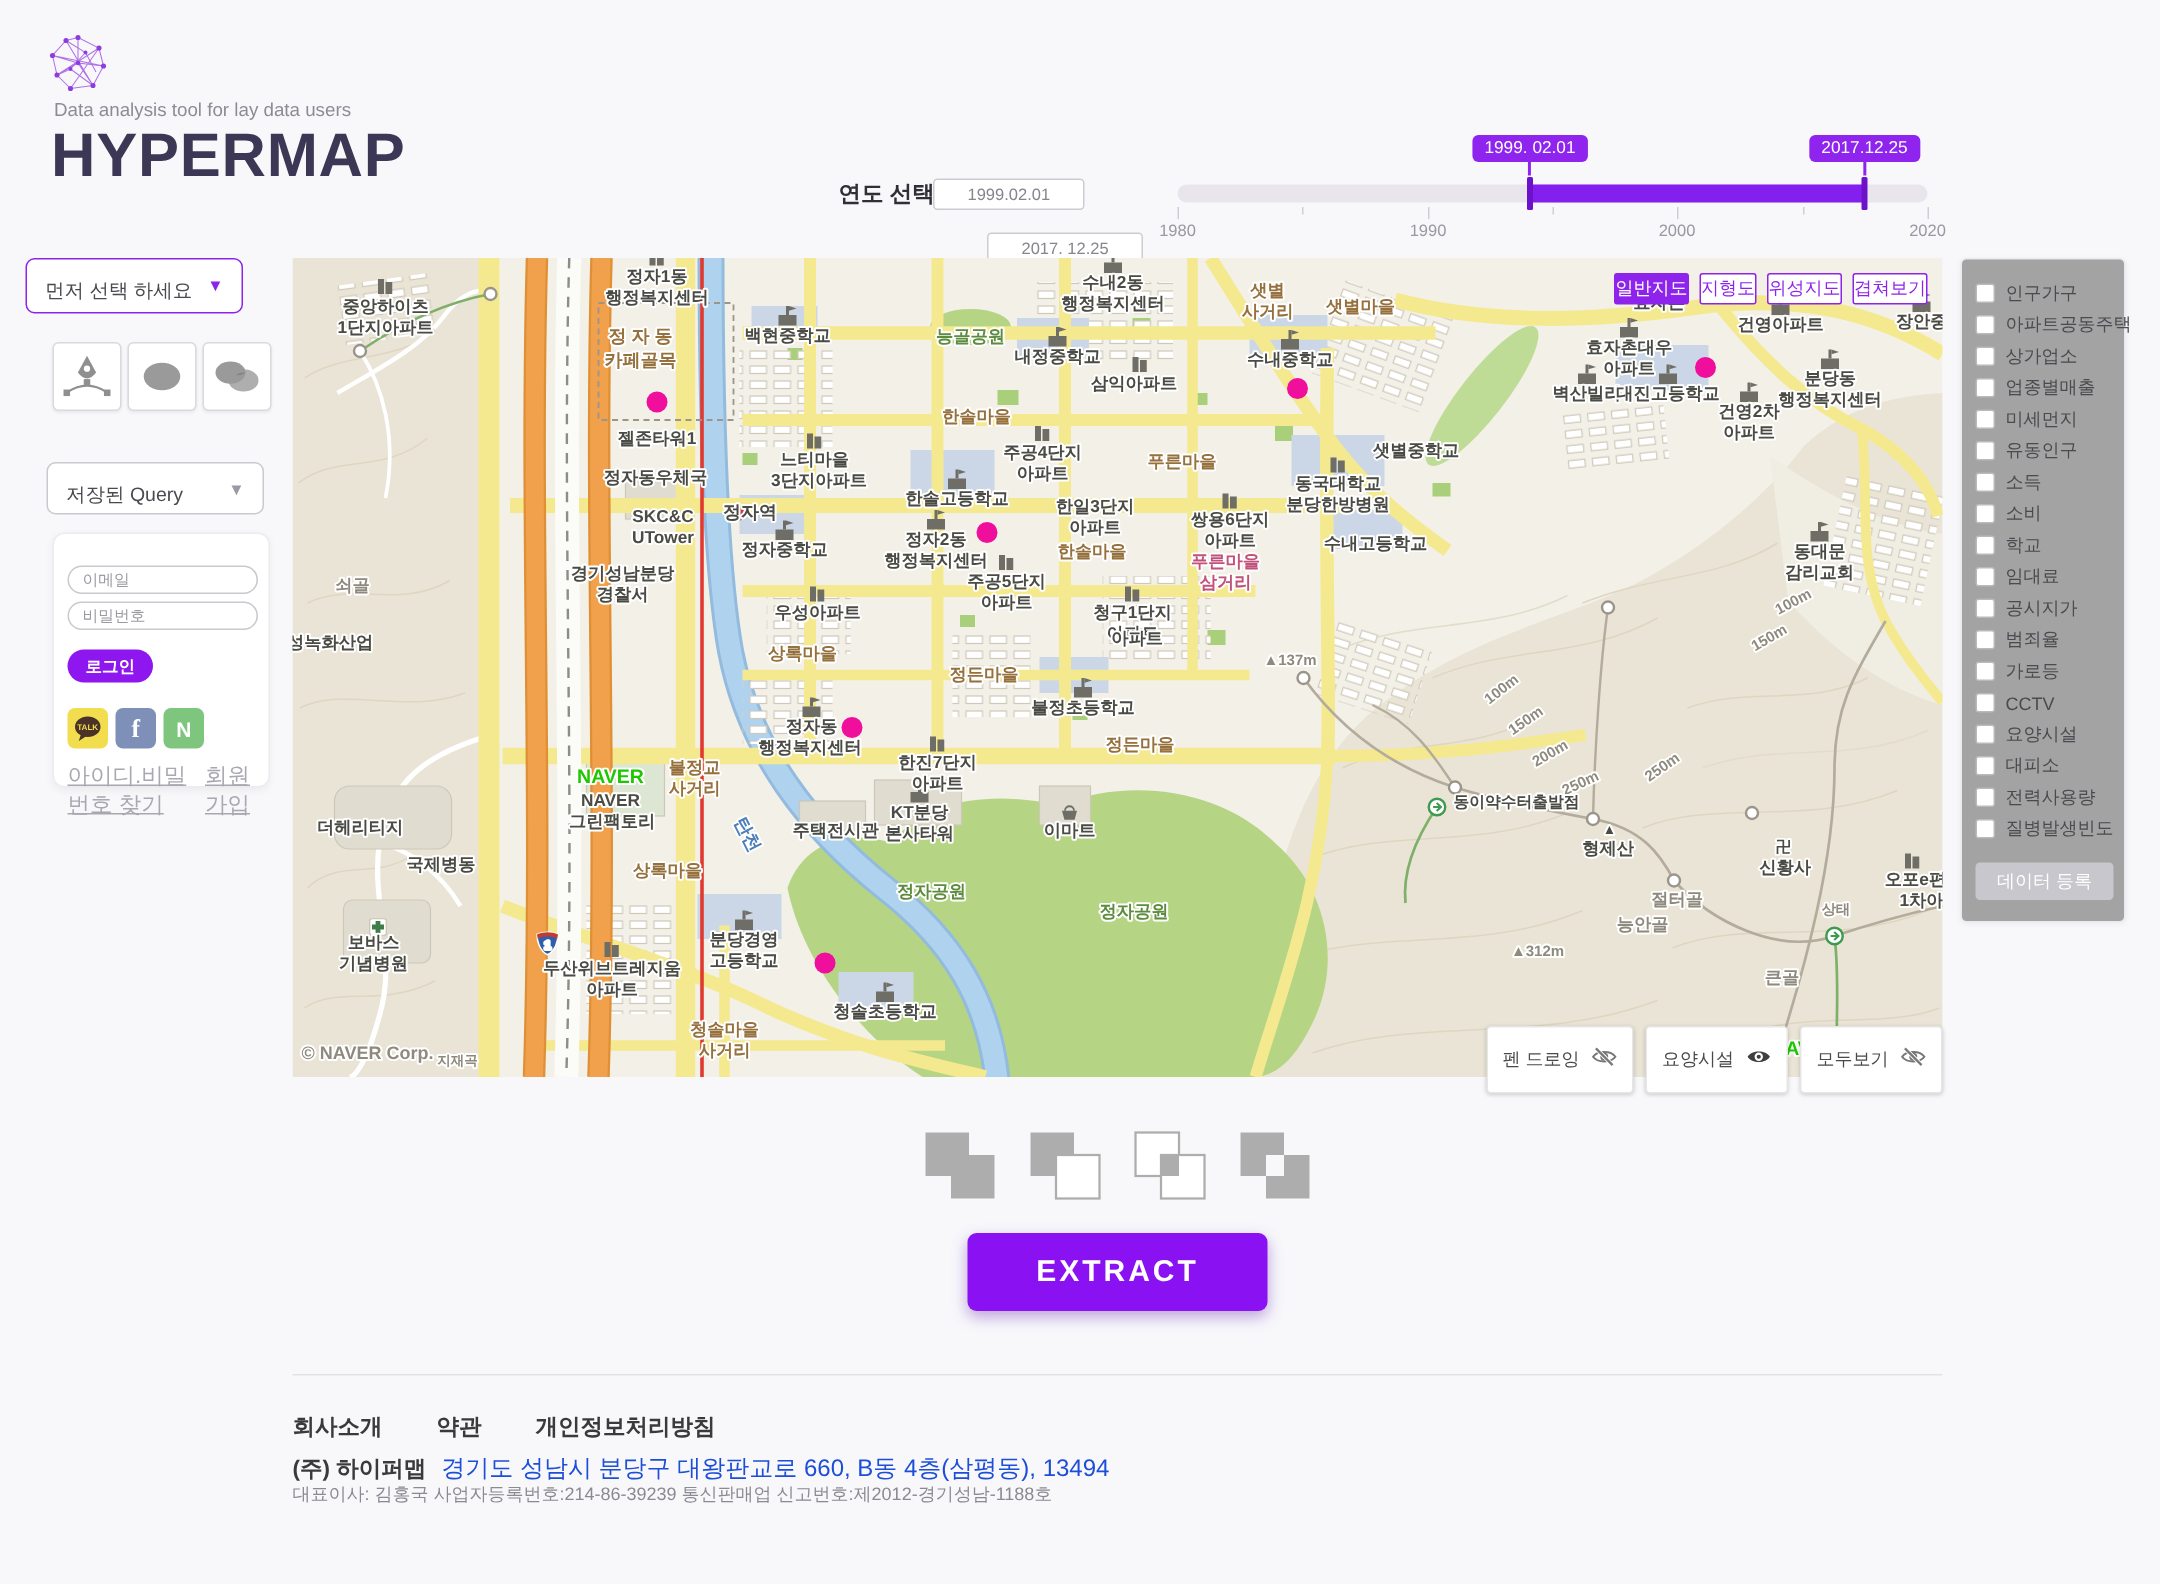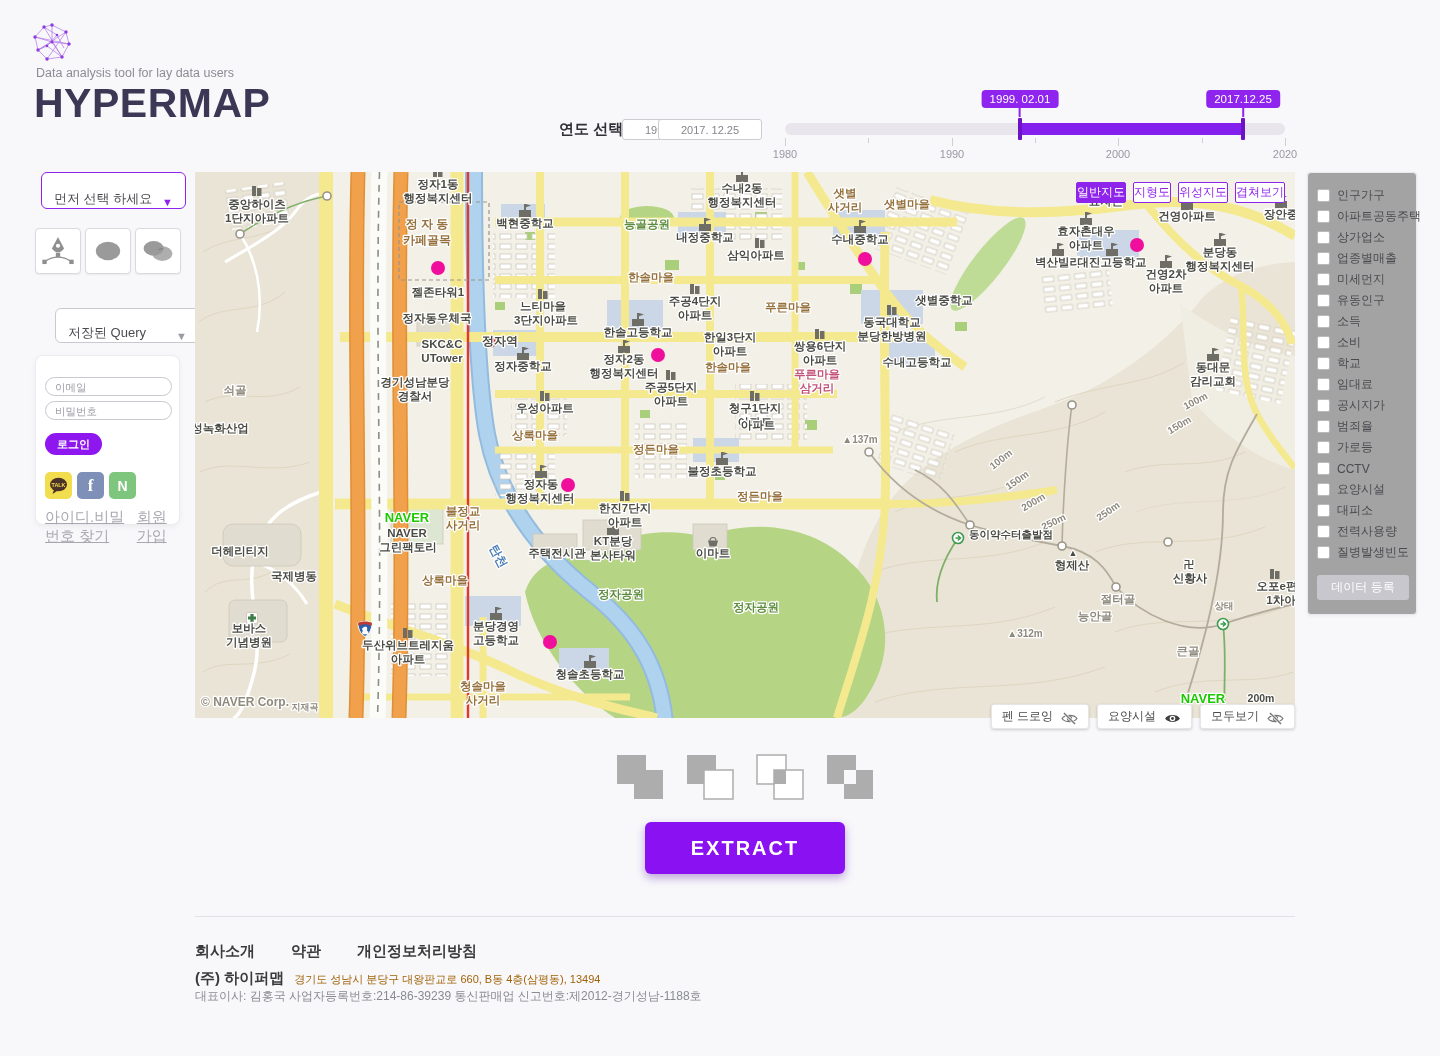--- a/index.html
+++ b/index.html
@@ -8,36 +8,36 @@
   .abs { position:absolute; }
 
   
   .logo { left:30px; top:20px; width:44px; height:44px; }
   .subtitle { left:36px; top:66px; font-size:12.5px; color:#8c8c94; }
   .title { left:34px; top:80px; font-size:41px; font-weight:800; letter-spacing:.5px; color:#3D3756; }
 
   .year-label { left:559px; top:120px; font-size:15px; font-weight:bold; color:#2f2f35; }
   .date-chip { top:119px; height:21px; border:1px solid #ccccd2; border-radius:3px; background:#fff;
                font-size:11px; color:#85858d; display:flex; align-items:center; padding:0 22px; }
-  #date-start { left:622px; } #date-end { left:658px; }
+  #date-start { left:622px; } #date-end { left:658px;margin-top:36px; }
 
   .slider { left:785px; top:108px; width:500px; height:60px; }
   .track { position:absolute; left:0; top:15px; width:500px; height:12px; background:#E8E6EC; border-radius:6px; }
   .range-fill { position:absolute; top:15px; height:12px; background:#8420EE; }
   .handle { position:absolute; top:10px; width:4px; height:22px; background:#6E12C9; border-radius:1px; }
   .tooltip { position:absolute; top:-18px; transform:translateX(-50%); background:#8E24ED; color:#fff;
              font-size:11.5px; padding:3px 8px; border-radius:4px; white-space:nowrap; }
   .tooltip:after { content:""; position:absolute; left:50%; top:100%; width:2px; height:9px; margin-left:-1px; background:#8E24ED; }
   .tick { position:absolute; top:30px; width:1px; background:#cfcdd5; }
   .tick.major { height:8px; } .tick.minor { height:5px; }
   .tick-label { position:absolute; top:40px; transform:translateX(-50%); font-size:11px; color:#9a98a2; }
 
   
-  .select-box { left:41px; width:145px; background:#fff; border-radius:6px; display:flex; align-items:flex-end;
-                justify-content:space-between; padding:0 12px; font-size:13px; color:#4a4a50; cursor:pointer; }
+  .select-box { left:17px; width:145px; background:#fff; border-radius:6px; display:flex; align-items:flex-start;
+                justify-content:space-between; padding:12px 12px; font-size:13px; color:#4a4a50; cursor:pointer; }
   #select-category { top:172px; height:37px; border:1.6px solid #8E24EC; }
   #select-query { top:308px; height:35px; border:1px solid #c9c9cf;margin-left:14px; }
   .tri { font-size:11px; } .tri.purple { color:#8E24EC; } .tri.gray { color:#9a9aa2; }
   .tools { left:35px; top:228px; width:146px; display:flex; gap:4px; }
   .tool-btn { width:46px; height:46px; background:#fff; border:1px solid #d9d9de; border-radius:4px;
               box-shadow:0 1px 2px rgba(0,0,0,.06); display:flex; align-items:center; justify-content:center; cursor:pointer; }
   .login-card { left:35px; top:355px; width:145px; height:170px; background:#fff; border:1px solid #ececf0;
                 border-radius:8px; box-shadow:0 2px 6px rgba(0,0,0,.05); padding:21px 9px 0 9px; }
   .login-input { width:127px; height:19px; border:1px solid #c9c9cf; border-radius:10px; font-size:10.5px;
                  padding:0 9px; color:#555; display:block; background:#fff; }
@@ -53,22 +53,22 @@
   .login-links { margin-top:9px; font-size:15px; color:#a8a8b0; display:flex; gap:12px;text-decoration:underline; }
   .login-links span { cursor:pointer; }
 
   
   .map-wrap { left:195px; top:172px; width:1100px; height:546px; }
   .map-type-row { position:absolute; top:10px; right:10px; display:flex; gap:7px; z-index:5; }
   .mt-btn { height:21px; padding:0 0; font-size:12px; border:1.6px solid #8E24EC; background:#fff;
             color:#8E24EC; border-radius:2px; cursor:pointer; line-height:17px; }
   .mt-btn.active { background:#8E24EC; color:#fff; }
   .map-bottom-row { position:absolute; right:0; bottom:-11px; display:flex; gap:8px; z-index:5; }
-  .mb-btn { display:flex; align-items:flex-end; gap:8px; background:#fff; border:1px solid #e6e6e6; border-radius:3px;
-            padding:3px 10px; font-size:12px; color:#4a4a4a; box-shadow:0 1px 3px rgba(0,0,0,.18); cursor:pointer; }
+  .mb-btn { display:flex; align-items:flex-start; gap:8px; background:#fff; border:1px solid #e6e6e6; border-radius:3px;
+            padding:13px 10px; font-size:12px; color:#4a4a4a; box-shadow:0 1px 3px rgba(0,0,0,.18); cursor:pointer; }
   #map-svg text { font-weight:600; paint-order:stroke; stroke:#FFFFFF; stroke-width:2.6px; stroke-linejoin:round; }
   .ct { stroke:#DFD6C1; fill:none; stroke-width:1; }
   .ct2 { stroke:#E3DCCB; fill:none; stroke-width:1; }
 
   
   .layer-panel { left:1307px; top:172px; width:110px; background:#a3a3a3; border:1px solid #e9e9ee; border-radius:4px;
                  box-shadow:0 1px 4px rgba(0,0,0,.05); padding:12px 9px 14px 9px; }
   .layer-row { display:flex; align-items:center; gap:7px; height:21px; cursor:pointer; }
   .cb { width:13px; height:13px; border:1.4px solid #b9b9bf; border-radius:2px; background:#fff; flex:none; }
   .layer-row .lbl { font-size:12px; color:#4a4a50; white-space:nowrap; }
@@ -81,21 +81,21 @@
   .extract-btn { left:645px; top:822px; width:200px; height:52px; background:#8A12F2; border:none; border-radius:6px;
                  color:#fff; font-size:20px; font-weight:bold; letter-spacing:2px;
                  box-shadow:0 4px 10px rgba(80,0,160,.35); cursor:pointer; }
 
   
   .footer-divider { left:195px; top:916px; width:1100px; height:1px; background:#e1e1e6; }
   .footer-links { left:195px; top:942px; display:flex; gap:36px; font-size:15px; font-weight:bold; color:#3a3a3a; }
   .footer-links span { cursor:pointer; }
   .footer-company { left:195px; top:969px; display:flex; align-items:baseline; gap:10px; }
   .footer-company .co { font-size:15px; font-weight:bold; color:#3a3a3a; }
-  .footer-company .addr { font-size:11px; color:#a16207; }
+  .footer-company .addr { font-size:16px; color:#1d4ed8; }
   .footer-reg { left:195px; top:988px; font-size:12px; color:#8a8a92; }
 </style>
 </head>
 <body>
 
 <svg class="abs logo" viewBox="0 0 44 44">
   <g stroke="#A45BE6" stroke-width="0.7" opacity="0.85" fill="none">
     <path d="M22,5 L36,12 L39,24 L32,37 L17,39 L8,30 L5,17 L14,7 Z"></path>
     <path d="M22,5 L22,22 L39,24 M22,22 L32,37 M22,22 L8,30 M22,22 L5,17 M14,7 L32,37 M36,12 L17,39 M8,30 L36,12 M5,17 L39,24"></path>
     <path d="M14,7 L27,15 L34,28 M27,15 L17,26 L8,30 M17,26 L32,37"></path>

